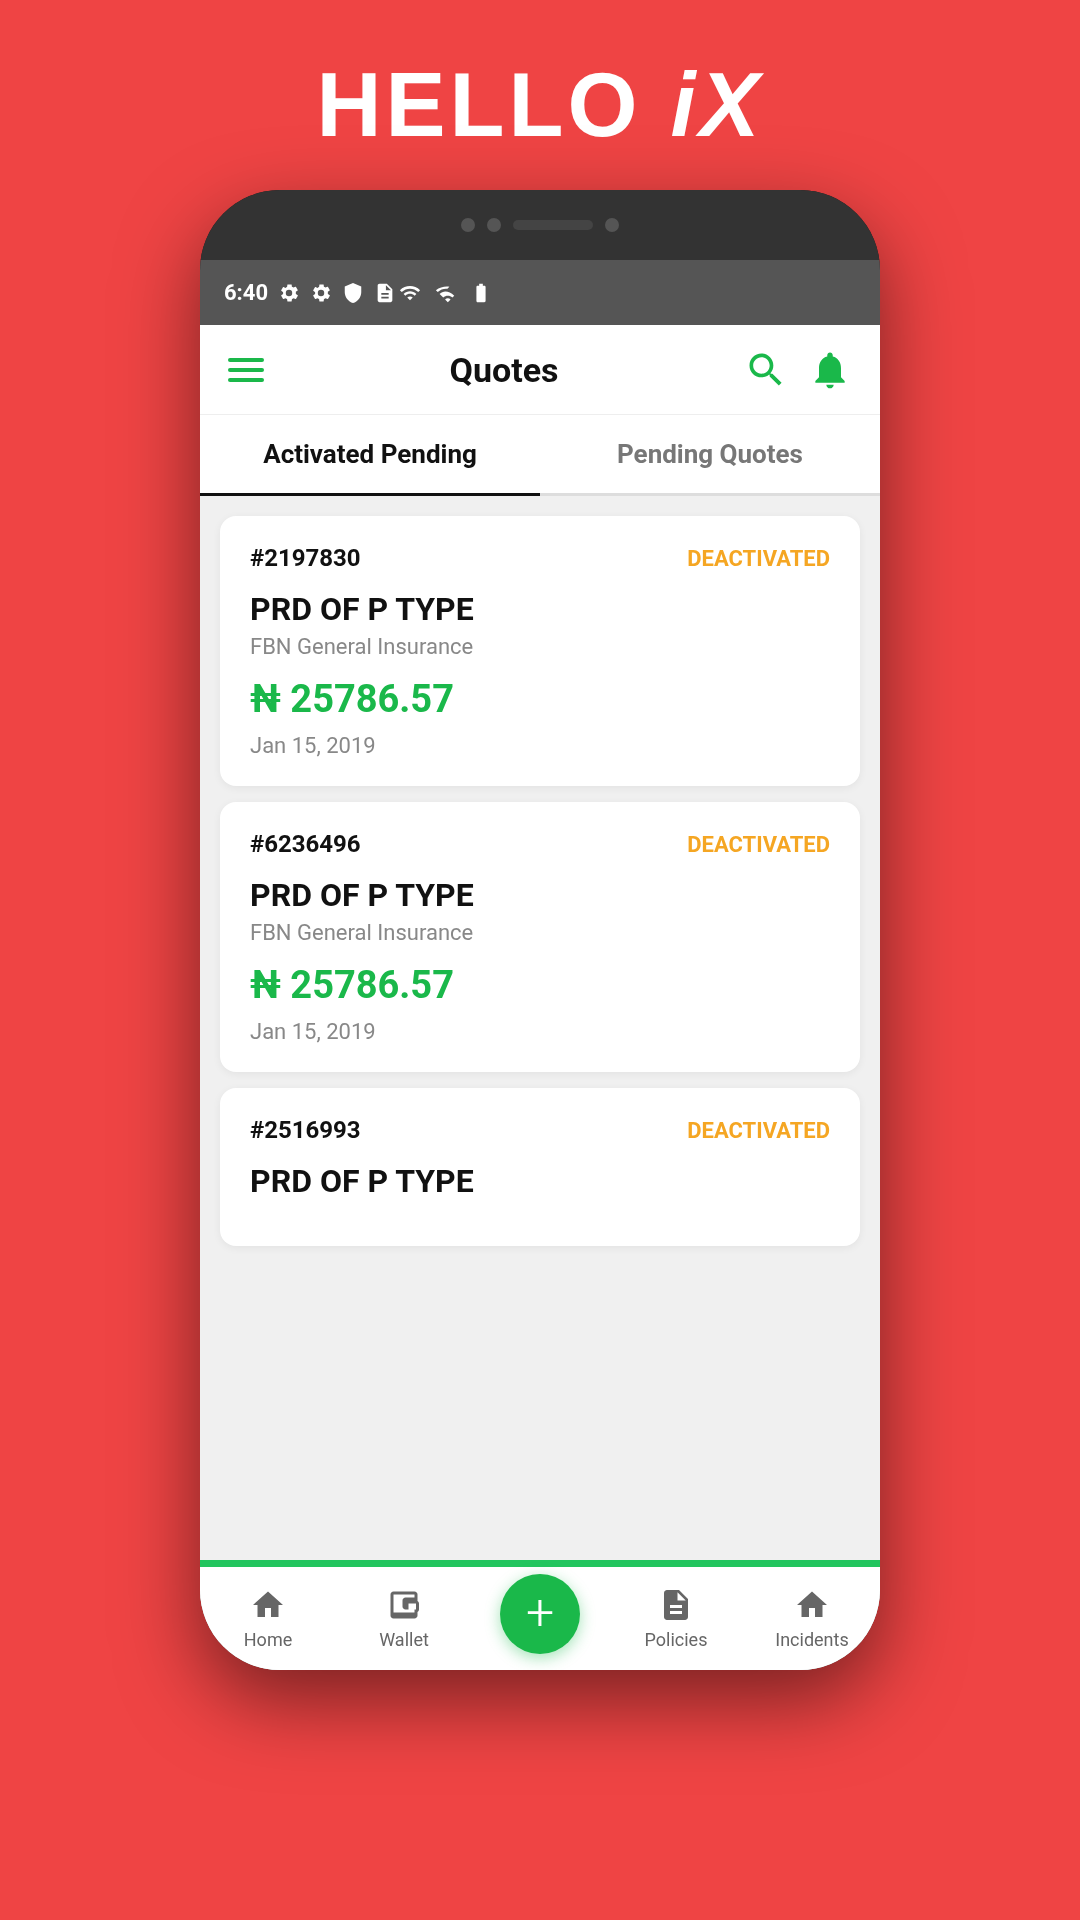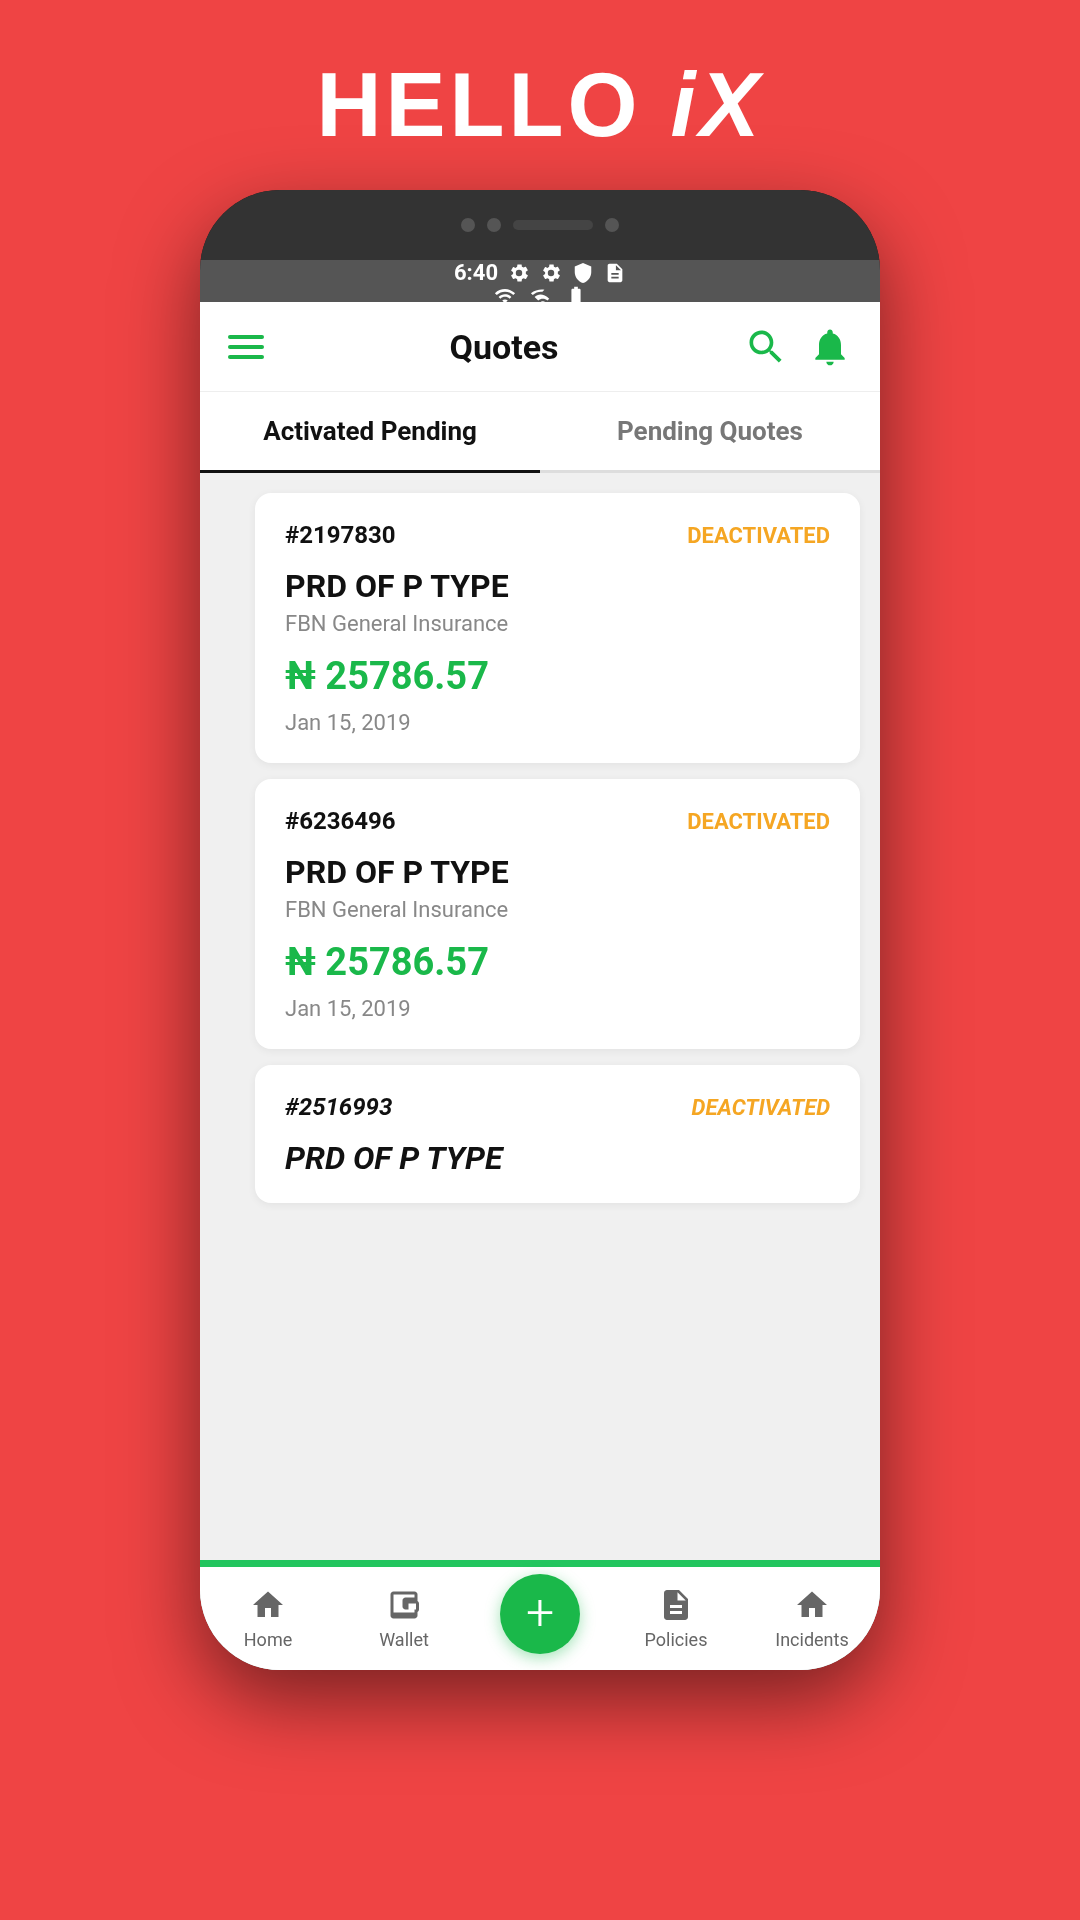--- a/index.html
+++ b/index.html
@@ -84,28 +84,26 @@
     .sensor-speaker {
       width: 80px;
       height: 10px;
       border-radius: 5px;
       background: #444;
     }
 
     
     .status-bar {
       width: 100%;
-      height: 42px;
+      height: 65px;
       background: #555;
       display: flex;
       align-items: center;
-      justify-content: space-between;
       padding: 0 24px;
       flex-shrink: 0;
-      flex-direction: column;
     }
     .status-left {
       display: flex;
       align-items: center;
       gap: 10px;
       color: white;
       font-size: 22px;
       font-weight: bold;
     }
     .status-icon-sm {
@@ -204,21 +202,20 @@
       flex-direction: column;
       gap: 16px;
     }
 
     
     .quote-card {
       background: white;
       border-radius: 16px;
       padding: 28px 30px;
       box-shadow: 0 2px 8px rgba(0,0,0,0.06);
-      margin-left: 35px;
     }
     .quote-card-header {
       display: flex;
       justify-content: space-between;
       align-items: center;
       margin-bottom: 18px;
     }
     .quote-id {
       font-size: 24px;
       font-weight: bold;
@@ -393,21 +390,21 @@
           <div class="quote-card-header">
             <span class="quote-id">#6236496</span>
             <span class="quote-status">DEACTIVATED</span>
           </div>
           <div class="quote-type">PRD OF P TYPE</div>
           <div class="quote-company">FBN General Insurance</div>
           <div class="quote-amount">₦ 25786.57</div>
           <div class="quote-date">Jan 15, 2019</div>
         </div>
 
-        <div class="quote-card" style="padding-bottom: 20px; font-style: italic;">
+        <div class="quote-card" style="padding-bottom: 40px;">
           <div class="quote-card-header">
             <span class="quote-id">#2516993</span>
             <span class="quote-status">DEACTIVATED</span>
           </div>
           <div class="quote-type">PRD OF P TYPE</div>
         </div>
 
       </div>
 
       <div class="bottom-nav">

